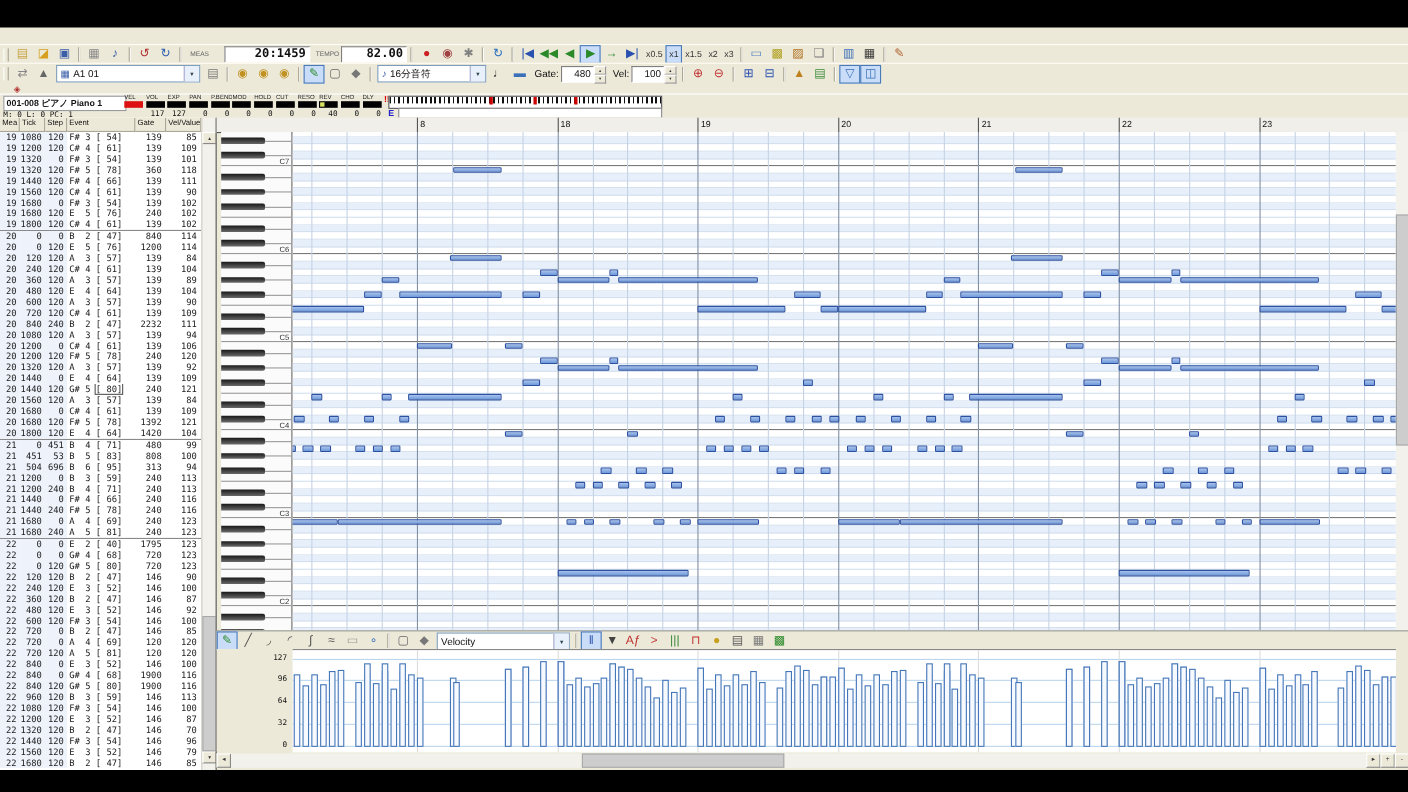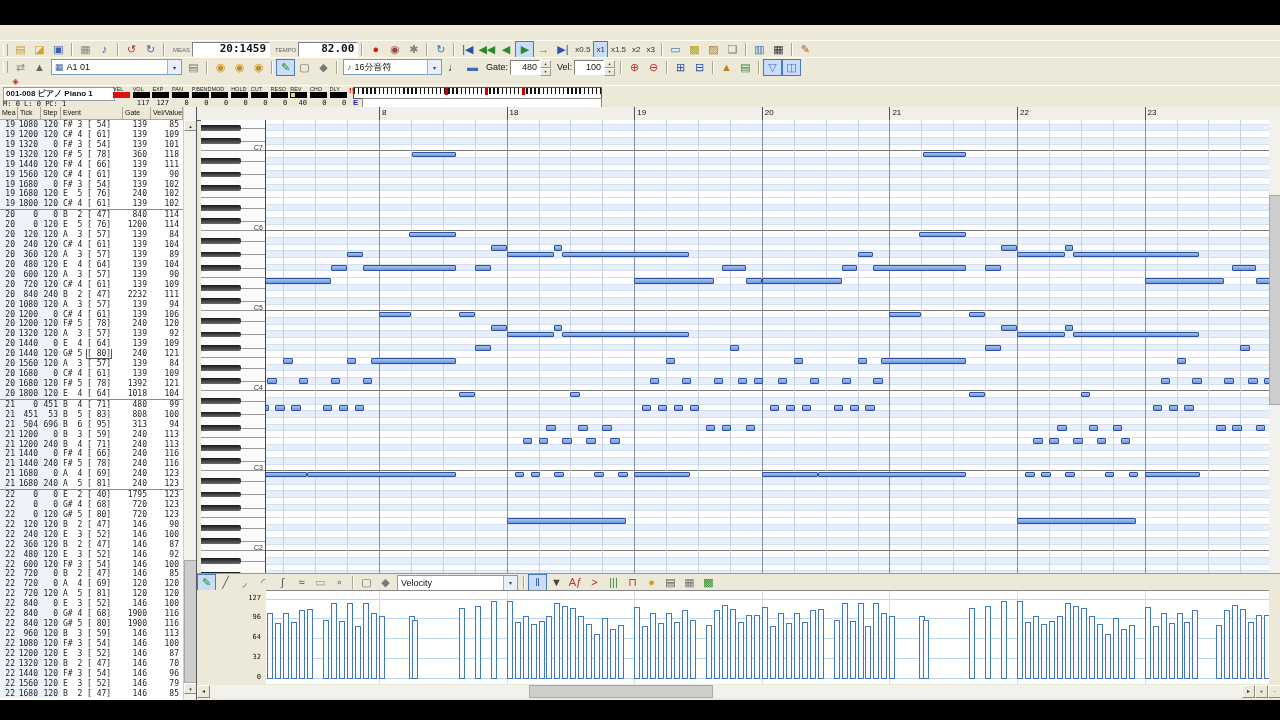--- a/index.html
+++ b/index.html
@@ -149,21 +149,21 @@
         <span class="tbtn" style="color: rgb(216, 160, 32);">◪</span>
         <span class="tbtn" style="color: rgb(58, 95, 168);">▣</span>
         <span class="tsep"></span>
         <span class="tbtn" style="color: rgb(136, 136, 136);">▦</span>
         <span class="tbtn" style="color: rgb(58, 95, 168);">♪</span>
         <span class="tsep"></span>
         <span class="tbtn" style="color: rgb(176, 48, 48);">↺</span>
         <span class="tbtn" style="color: rgb(48, 96, 176);">↻</span>
         <span class="tsep"></span>
         <span class="disp-label">MEAS</span>
-        <span class="disp" style="width: 70px;">20:1459</span>
+        <span class="disp" style="width: 70px; margin-left: 12px;">20:1459</span>
         <span class="disp-label">TEMPO</span>
         <span class="disp" style="width: 52px;">82.00</span>
         <span class="tsep"></span>
         <span class="tbtn" style="color: rgb(204, 32, 32);">●</span>
         <span class="tbtn" style="color: rgb(160, 64, 64);">◉</span>
         <span class="tbtn" style="color: rgb(128, 128, 128);">✱</span>
         <span class="tsep"></span>
         <span class="tbtn" style="color: rgb(42, 112, 192);">↻</span>
         <span class="tsep"></span>
         <span class="tbtn" style="color: rgb(42, 80, 176);">|◀</span>
@@ -548,21 +548,21 @@
               <div class="num" style="width: 20px;">120</div>
               <div class="ev" style="width: 62px;">F# 5 [ 78]</div>
               <div class="gv" style="width: 28px;">1392</div>
               <div class="gv" style="width: 32px;">121</div>
             </div>
             <div class="erow">
               <div class="num" style="width: 18px;">20</div>
               <div class="num" style="width: 23px;">1800</div>
               <div class="num" style="width: 20px;">120</div>
               <div class="ev" style="width: 62px;">E  4 [ 64]</div>
-              <div class="gv" style="width: 28px;">1018</div>
+              <div class="gv" style="width: 28px;">1420</div>
               <div class="gv" style="width: 32px;">104</div>
             </div>
             <div class="erow msep">
               <div class="num" style="width: 18px;">21</div>
               <div class="num" style="width: 23px;">0</div>
               <div class="num" style="width: 20px;">451</div>
               <div class="ev" style="width: 62px;">B  4 [ 71]</div>
               <div class="gv" style="width: 28px;">480</div>
               <div class="gv" style="width: 32px;">99</div>
             </div>

